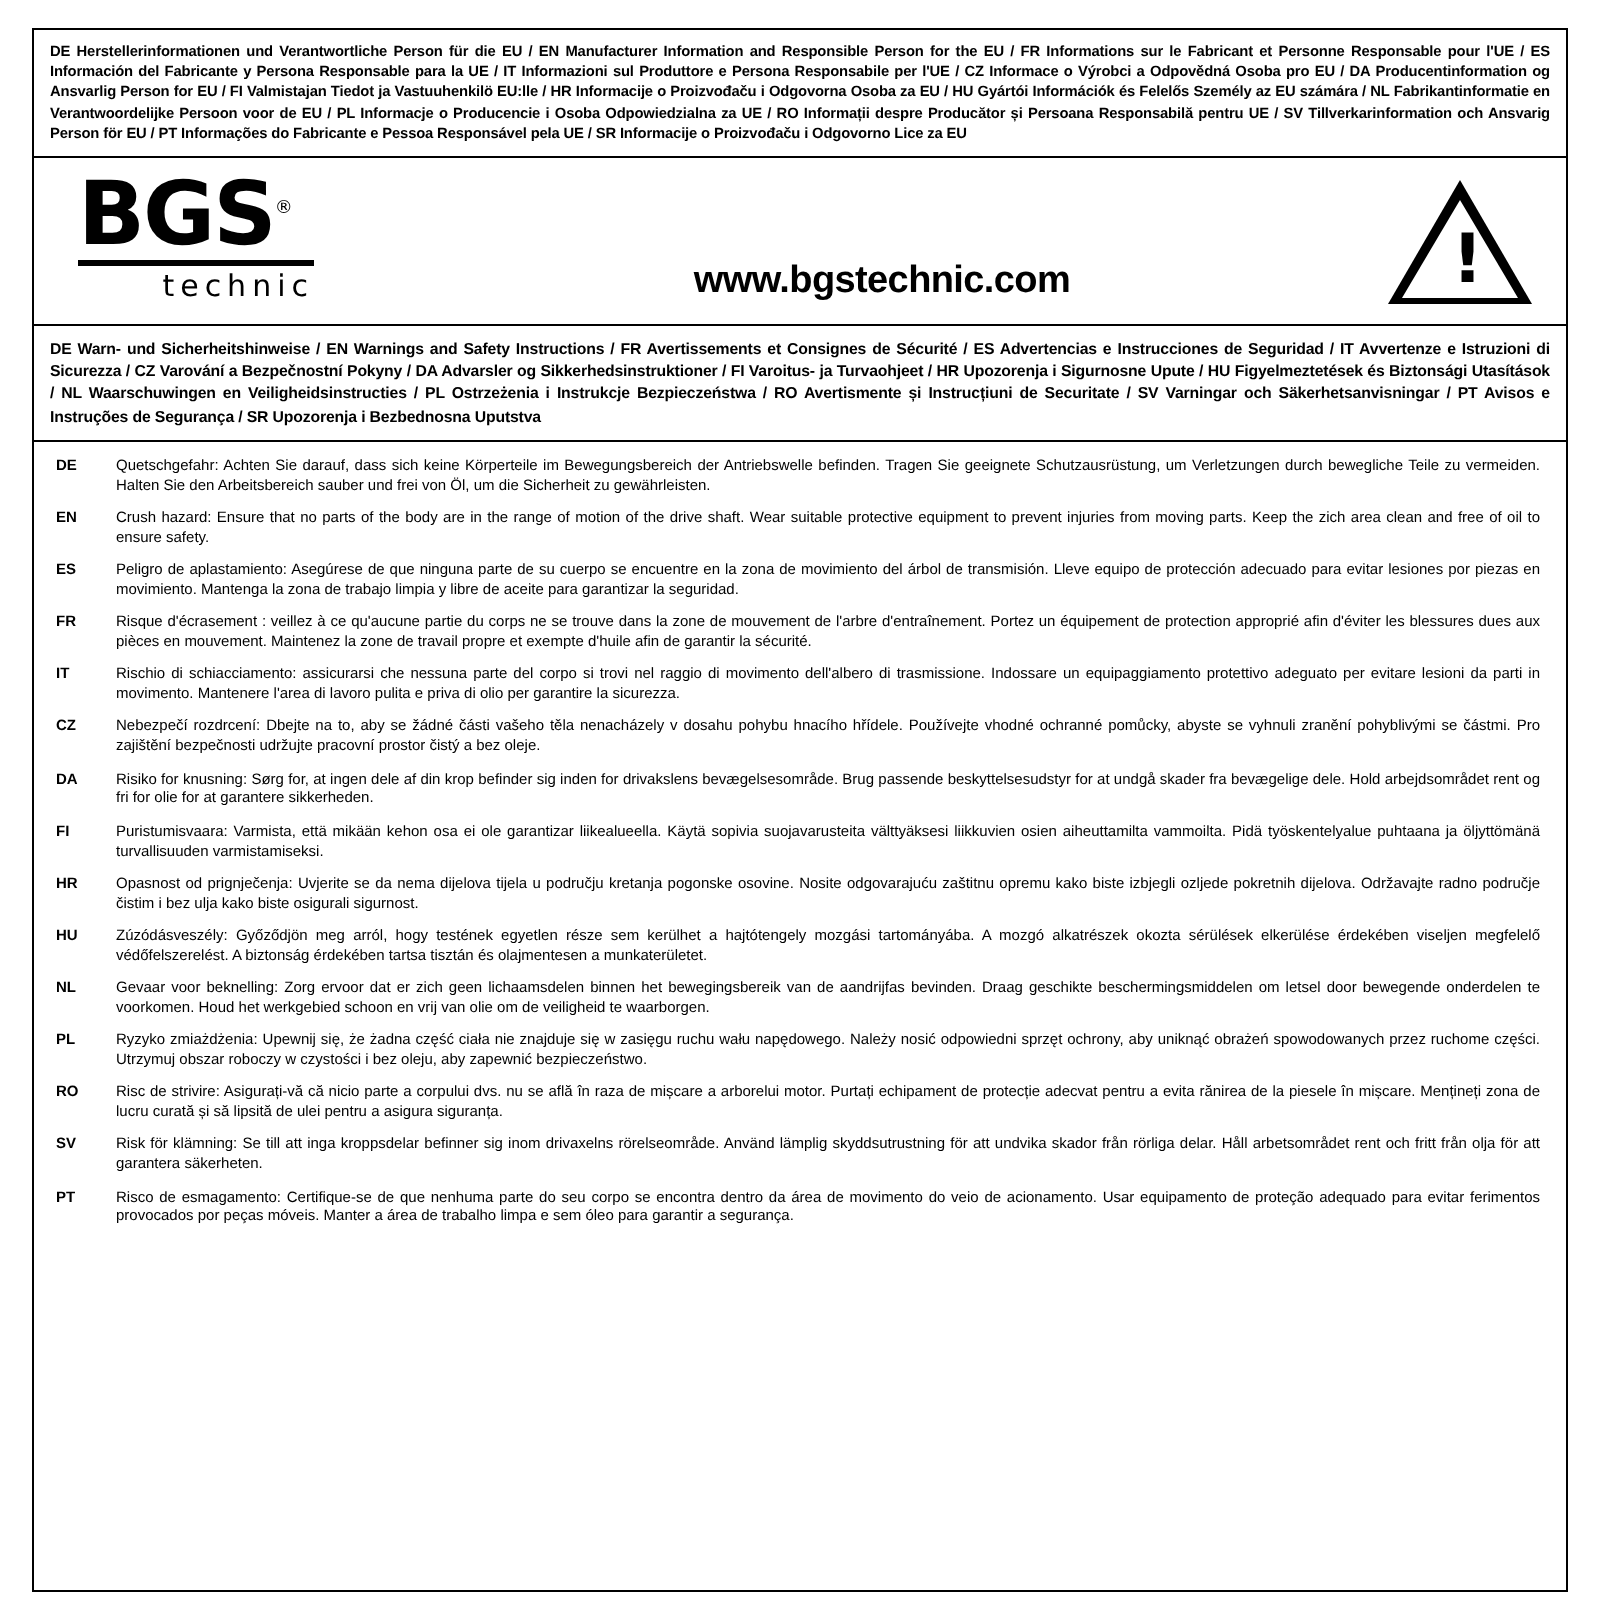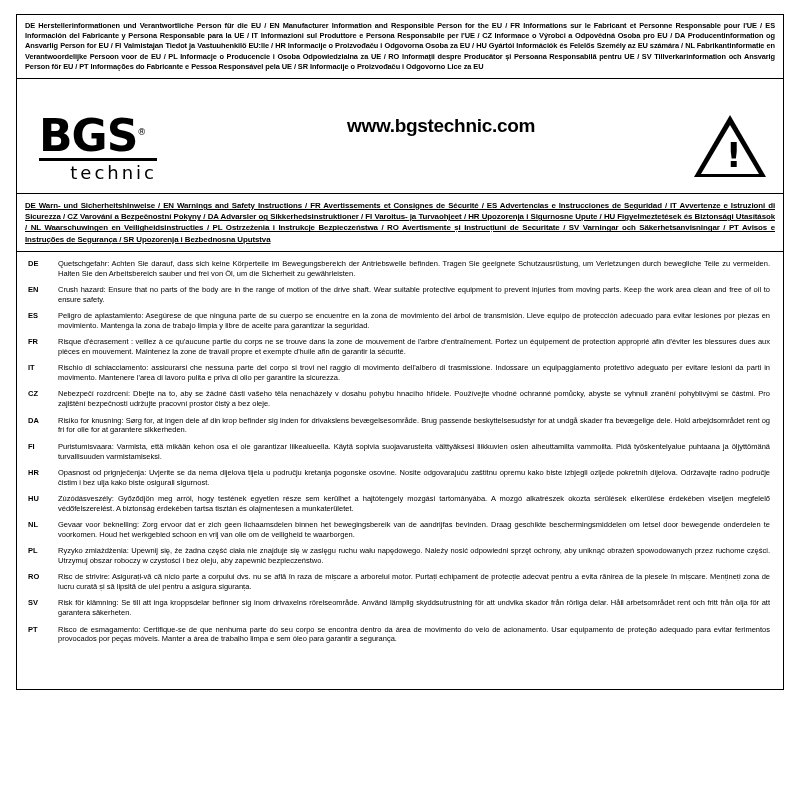--- a/index.html
+++ b/index.html
@@ -17,21 +17,21 @@
   .page {
     position: relative;
     width: 800px;
     height: 800px;
     box-sizing: border-box;
     padding: 14px 16px 0 16px;
   }
   .frame {
     border: 1px solid #000;
     width: 768px;
-    height: 676px;
+    height: 782px;
     box-sizing: border-box;
     position: relative;
     padding: 0;
   }
 
   
   .header-langs {
     font-size: 7.4px;
     line-height: 1.38;
     padding: 6px 8px 6px 8px;
@@ -42,25 +42,24 @@
 
   .hr {
     border: 0;
     border-top: 1px solid #000;
     margin: 0;
   }
 
   
   .company-band {
     display: flex;
-    align-items: flex-start;
+    align-items: flex-end;
     padding: 8px 10px 10px 10px;
     min-height: 72px;
     box-sizing: border-box;
-    margin-top: 28px;
   }
   .logo-wrap {
     width: 150px;
     flex: 0 0 150px;
     padding-left: 12px;
     position: relative;
   }
   .logo-bgs {
     font-family: "DejaVu Sans", sans-serif;
     font-weight: bold;
@@ -76,21 +75,21 @@
     font-weight: normal;
     letter-spacing: 0;
   }
   .logo-rule {
     border-top: 3px solid #000;
     width: 118px;
     margin: 1px 0 1px 0;
   }
   .logo-technic {
     font-family: "DejaVu Sans", sans-serif;
-    font-size: 18px;
+    font-size: 15px;
     letter-spacing: 3px;
     text-align: right;
     width: 118px;
     font-weight: normal;
   }
 
   .addr-col {
     flex: 0 0 150px;
     font-size: 10.5px;
     line-height: 1.45;
@@ -152,21 +151,20 @@
   }
 
   
   .safety-band {
     font-size: 7.9px;
     line-height: 1.42;
     font-weight: bold;
     padding: 6px 8px 6px 8px;
     text-align: justify;
     letter-spacing: -0.01em;
-    text-decoration: underline;
   }
 
   
   .instr {
     padding: 7px 9px 0 9px;
   }
   .instr-row {
     display: flex;
     font-size: 7.5px;
     line-height: 1.33;
@@ -222,21 +220,21 @@
     <hr class="hr">
 
     <div class="instr">
 
       <div class="instr-row">
         <div class="instr-code">DE</div>
         <div class="instr-text">Quetschgefahr: Achten Sie darauf, dass sich keine Körperteile im Bewegungsbereich der Antriebswelle befinden. Tragen Sie geeignete Schutzausrüstung, um Verletzungen durch bewegliche Teile zu vermeiden. Halten Sie den Arbeitsbereich sauber und frei von Öl, um die Sicherheit zu gewährleisten.</div>
       </div>
       <div class="instr-row">
         <div class="instr-code">EN</div>
-        <div class="instr-text">Crush hazard: Ensure that no parts of the body are in the range of motion of the drive shaft. Wear suitable protective equipment to prevent injuries from moving parts. Keep the work area clean and free of oil to ensure safety.</div>
+        <div class="instr-text">Crush hazard: Ensure that no parts of the body are in the range of motion of the drive shaft. Wear suitable protective equipment to prevent injuries from moving parts. Keep the zich area clean and free of oil to ensure safety.</div>
       </div>
       <div class="instr-row">
         <div class="instr-code">ES</div>
         <div class="instr-text">Peligro de aplastamiento: Asegúrese de que ninguna parte de su cuerpo se encuentre en la zona de movimiento del árbol de transmisión. Lleve equipo de protección adecuado para evitar lesiones por piezas en movimiento. Mantenga la zona de trabajo limpia y libre de aceite para garantizar la seguridad.</div>
       </div>
       <div class="instr-row">
         <div class="instr-code">FR</div>
         <div class="instr-text">Risque d'écrasement : veillez à ce qu'aucune partie du corps ne se trouve dans la zone de mouvement de l'arbre d'entraînement. Portez un équipement de protection approprié afin d'éviter les blessures dues aux pièces en mouvement. Maintenez la zone de travail propre et exempte d'huile afin de garantir la sécurité.</div>
       </div>
       <div class="instr-row">

